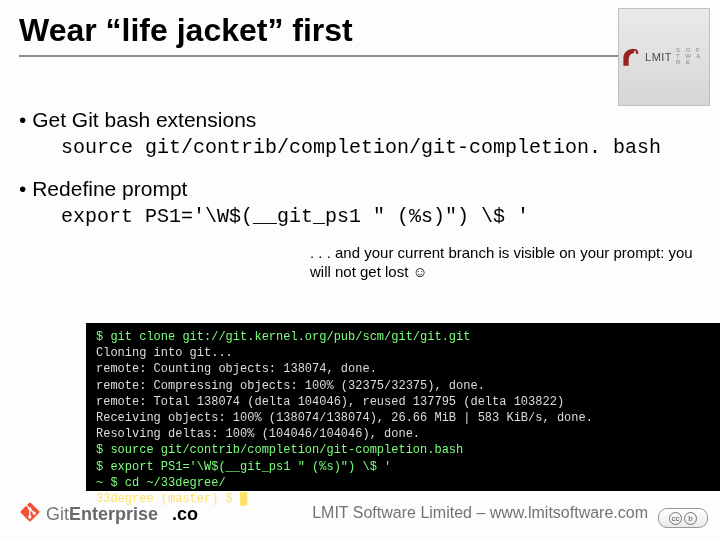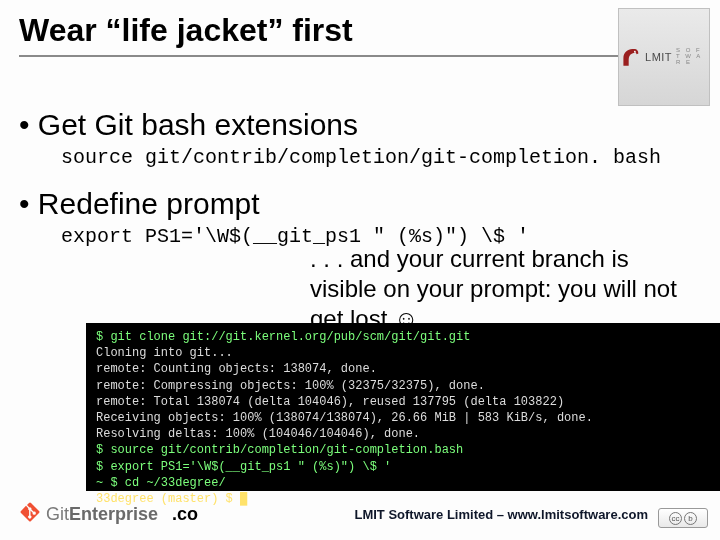--- a/index.html
+++ b/index.html
@@ -6,35 +6,35 @@
   html, body { width: 720px; height: 540px; font-family: Arial, Helvetica, sans-serif; background: #fff; overflow: hidden; }
   .slide { position: relative; width: 720px; height: 540px; background: #fdfdfd; }
   .header-band { position: absolute; top: 0; left: 0; width: 720px; height: 58px; padding-left: 40px; }
   .title { position: absolute; left: 19px; top: 12px; font-size: 32px; font-weight: 700; color: #000; }
   .title-underline { position: absolute; left: 19px; top: 55px; width: 682px; height: 2px; background: #8a8a8a; }
   .logo-box { position: absolute; right: 10px; top: 8px; width: 92px; height: 98px; background: linear-gradient(#eaeaea,#d6d6d6); border: 1px solid #c0c0c0; display:flex; align-items:center; justify-content:center; gap:4px; }
   .logo-box svg { width: 50px; height: 48px; }
   .logo-text { font-size: 11px; color:#4a4a4a; letter-spacing: 0.5px; }
   .logo-sub { font-size: 6px; color:#888; letter-spacing: 2px; margin-top:-2px; }
   .content { position: absolute; left: 19px; top: 108px; width: 682px; }
-  .bullet { font-size: 30px; color:#000; margin-bottom: 4px; }
+  .bullet { font-size: 21px; color:#000; margin-bottom: 4px; }
   .bullet::before { content: "• "; }
   .code { font-family: "Courier New", monospace; font-size: 20px; color:#000; margin-left: 42px; margin-bottom: 18px; word-break: break-all; }
-  .subtext { position:absolute; left: 310px; top: 244px; width: 390px; font-size: 24px; color:#000; line-height: 1.25; }
+  .subtext { position:absolute; left: 310px; top: 244px; width: 390px; font-size: 15px; color:#000; line-height: 1.25; }
   .terminal { position: absolute; left: 86px; top: 323px; width: 717px; height: 168px; background:#000; color:#dcdcdc; font-family: "Courier New", monospace; font-size: 12px; padding: 6px 10px; line-height: 1.35; }
   .term-line { white-space: pre; }
   .term-green { color:#7cff7c; }
   .term-yellow { color:#ffe26a; }
   .footer-left { position: absolute; left: 20px; bottom: 14px; display:flex; align-items:center; gap:6px; }
   .git-logo svg { width: 20px; height: 20px; }
   .git-text { font-size: 18px; color:#7a7a7a; font-weight: 400; }
   .git-text strong { color:#6a6a6a; }
   .git-suffix { font-size: 18px; color:#000; font-weight: 700; margin-left: 8px; }
-  .footer-right { position: absolute; right: 72px; bottom: 18px; font-size: 13px; color:#0f172a; font-weight: 700; }
-  .cc-badge { position: absolute; right: 12px; bottom: 12px; width: 50px; height: 20px; border:1px solid #999; background: linear-gradient(#fff,#e9e9e9); border-radius:3px; display:flex; align-items:center; justify-content:center; gap:2px; }
+  .footer-right { position: absolute; right: 72px; bottom: 18px; font-size: 16px; color:#737373; font-weight: 400; }
+  .cc-badge { position: absolute; right: 12px; bottom: 12px; width: 50px; height: 20px; border:1px solid #999; background: linear-gradient(#fff,#e9e9e9); border-radius:9px; display:flex; align-items:center; justify-content:center; gap:2px; }
   .cc-badge .c { width:13px; height:13px; border:1px solid #777; border-radius:50%; font-size:8px; display:flex; align-items:center; justify-content:center; color:#555; }
   .lifebuoy { position:absolute; right: 30px; top: 150px; width: 150px; height: 190px; background: radial-gradient(circle at 50% 55%, #fff 0 22px, #ff7a2a 22px 45px, #fff 45px 55px, #ff7a2a 55px 62px, rgba(0,0,0,0) 62px); opacity:.35; filter: blur(0.5px); z-index:-1;}
   .lifebuoy::before{content:"";position:absolute;inset:0;background:rgba(120,120,120,.25);} 
 </style>
 </head>
 <body>
 
 <div class="slide">
 
   <div class="header-band">

